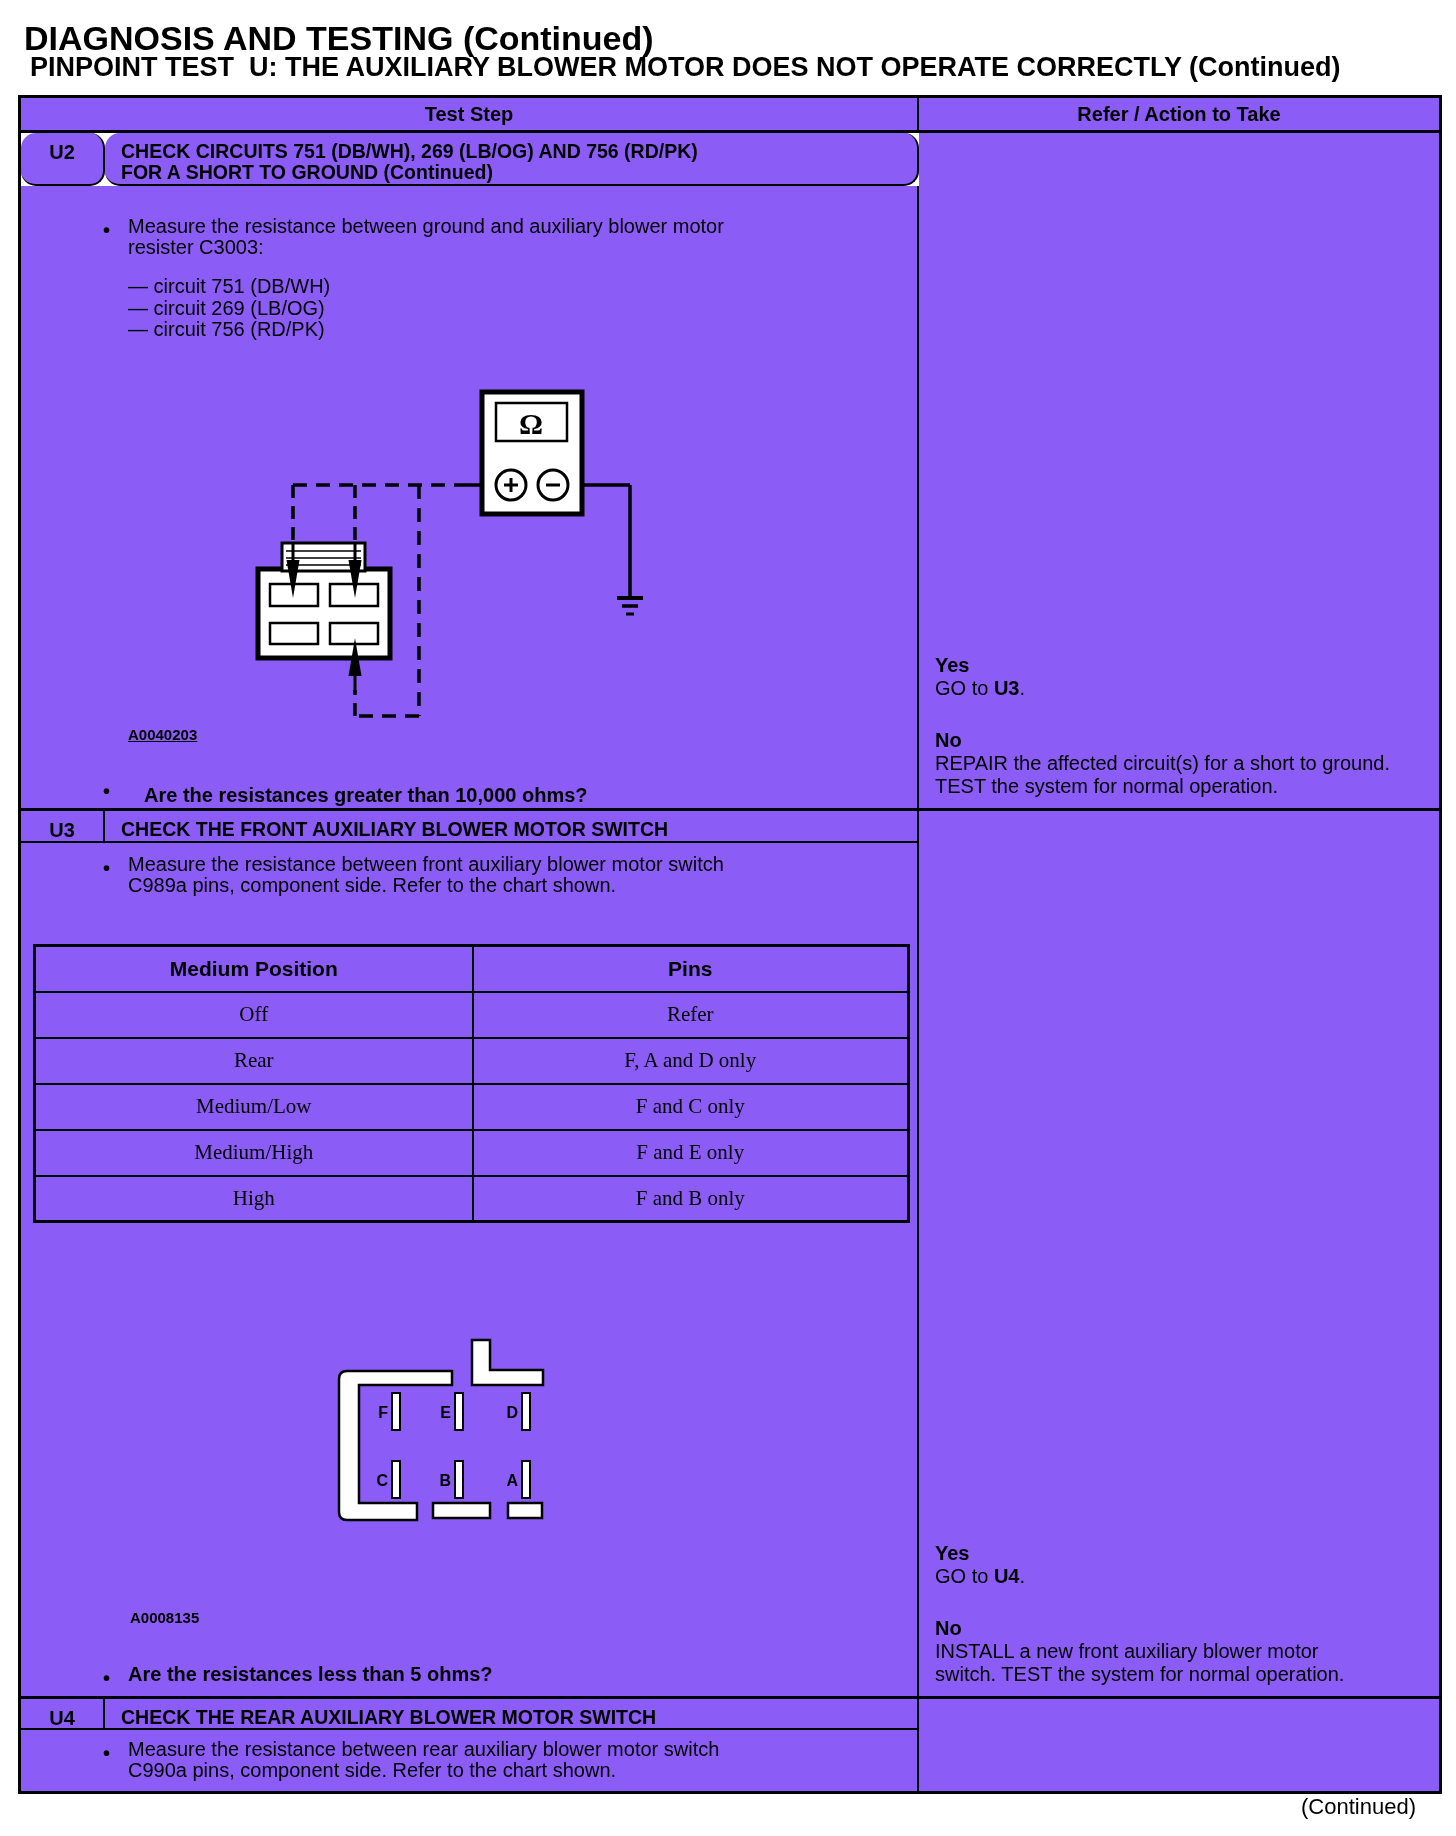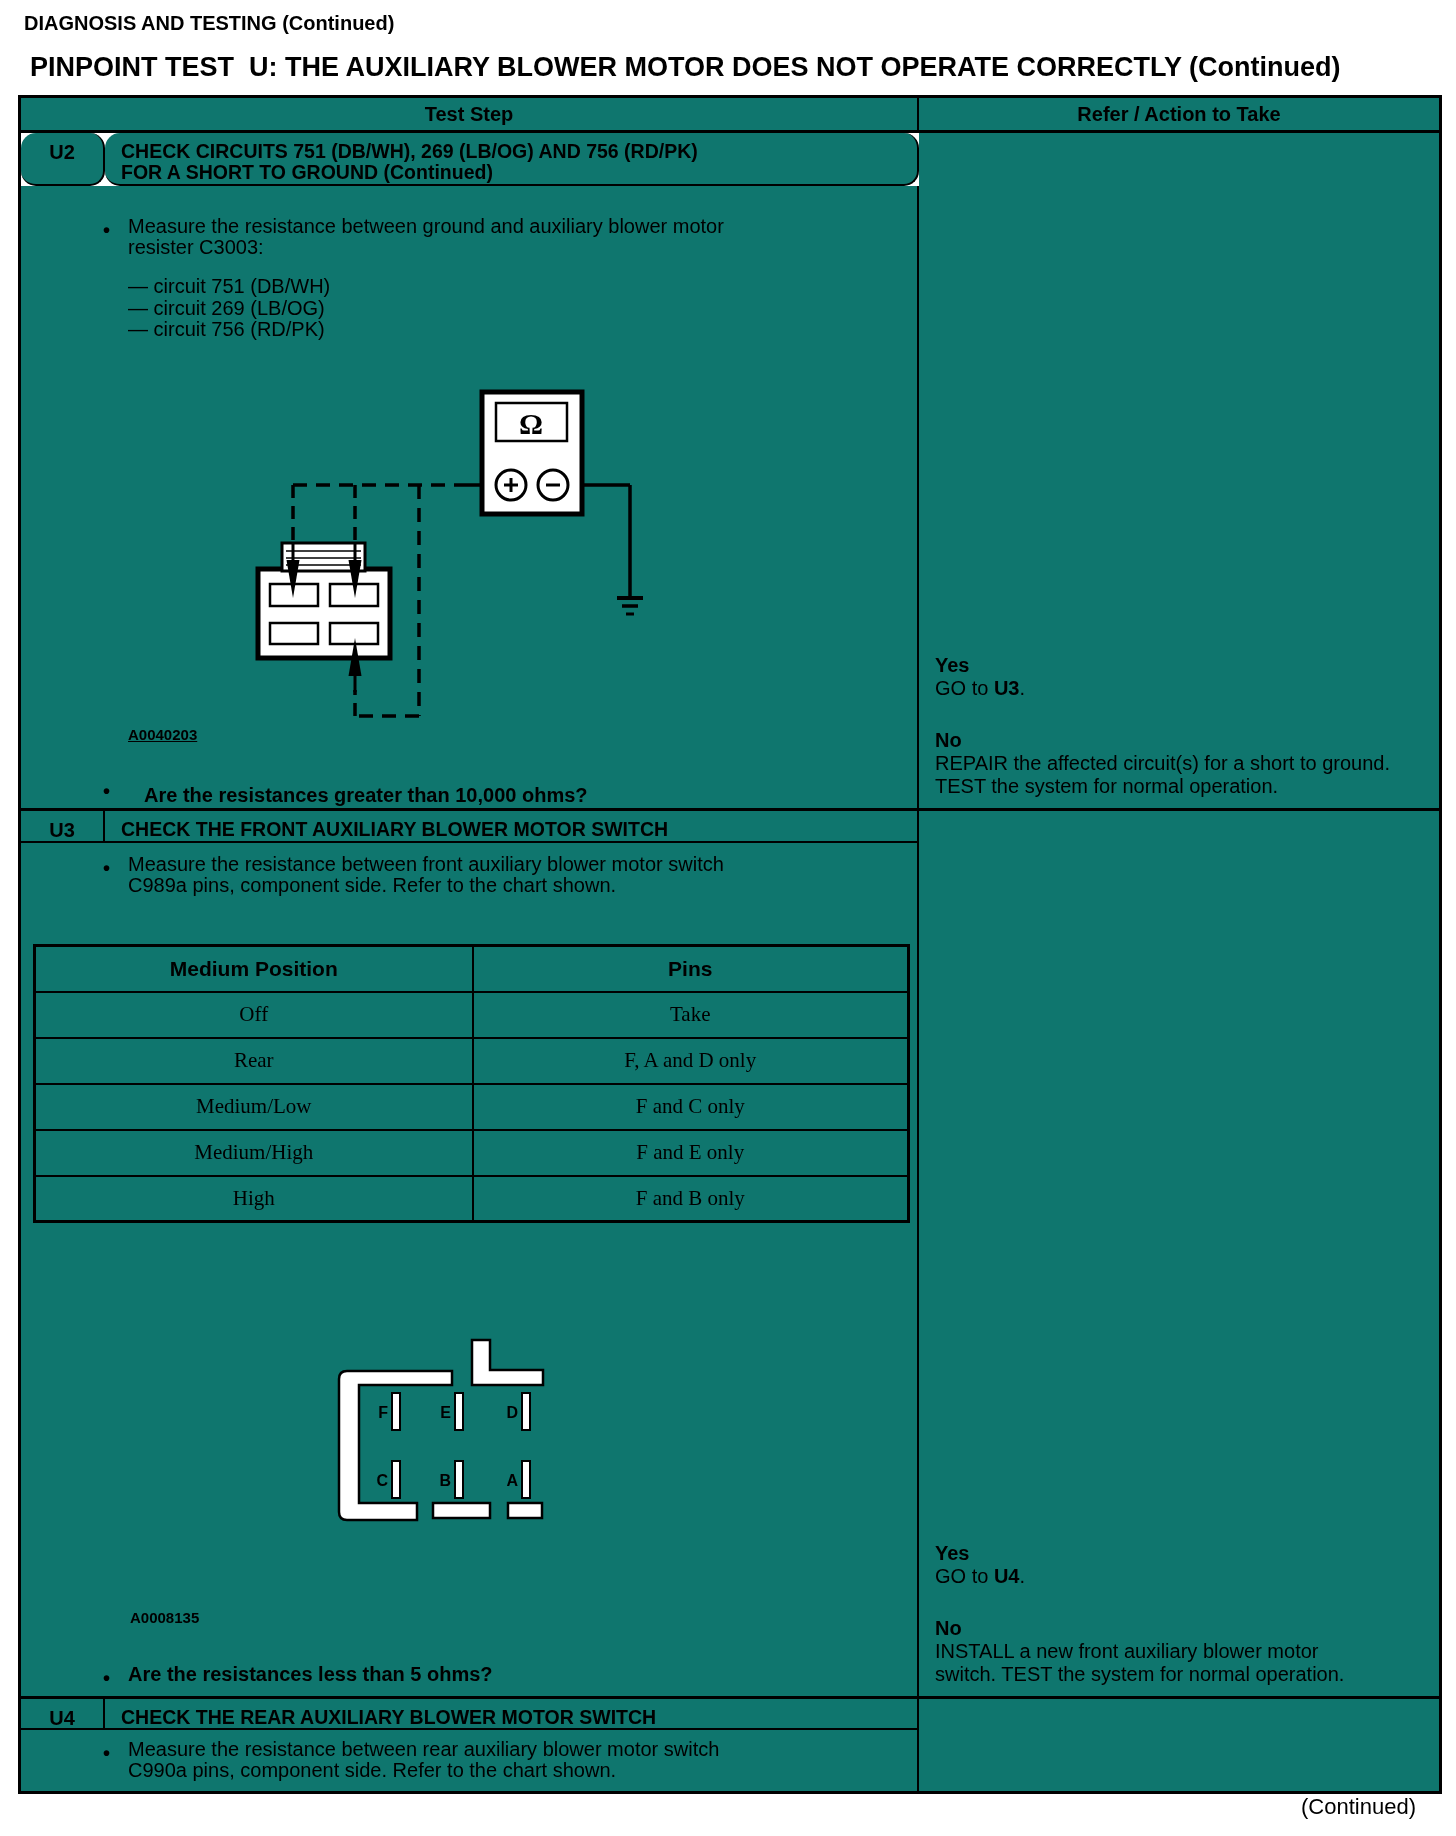--- a/index.html
+++ b/index.html
@@ -1,31 +1,31 @@
 <!DOCTYPE html>
 <html><head>
 <meta charset="utf-8">
 <style>
   * { margin:0; padding:0; box-sizing:border-box; }
   html,body { background:#ffffff; }
   body { font-family:"Liberation Sans", sans-serif; color:#000; }
   .page { position:relative; width:1456px; height:1836px; background:#fff; overflow:hidden; }
 
-  .h1 { position:absolute; left:24px; top:12px; font-size:20px; font-weight:bold; letter-spacing:0; }
+  .h1 { position:absolute; left:24px; top:19px; font-size:34px; font-weight:bold; letter-spacing:0; }
   .h2 { position:absolute; left:30px; top:52px; font-size:27px; font-weight:bold; white-space:pre; }
 
   .tbl {
     position:absolute; left:18px; top:95px;
     display:grid;
     grid-template-columns:84px 814px 520px;
     grid-template-rows:35px 53px 622px 35px 853px 34px 61px;
     border:3px solid #000;
     width:1424px;
   }
-  .cell { background:#0f766e; }
+  .cell { background:#8b5cf6; }
   .th { font-weight:bold; font-size:20px; display:flex; align-items:center; justify-content:center; border-bottom:3px solid #000; }
   .th-left { grid-column:1 / 3; grid-row:1; border-right:2px solid #000; }
   .th-right { grid-column:3; grid-row:1; }
 
   .id-cell { grid-column:1; font-weight:bold; font-size:20px; display:flex; justify-content:center; padding-top:8px; border-right:2px solid #000; border-bottom:2px solid #000; }
   .title-cell { grid-column:2; font-weight:bold; font-size:19.5px; line-height:21px; padding:8px 10px 0 16px; border-right:2px solid #000; border-bottom:2px solid #000; }
   .body-cell { grid-column:1 / 3; position:relative; border-right:2px solid #000; }
   .result-cell { grid-column:3; display:flex; flex-direction:column; justify-content:flex-end; padding:0 14px 10px 16px; font-size:20px; line-height:23px; }
 
   .r2 { grid-row:2;border-radius:15px; } .r3 { grid-row:3; } .r4 { grid-row:4; } .r5 { grid-row:5; } .r6 { grid-row:6; } .r7 { grid-row:7; }
@@ -172,21 +172,21 @@
           </colgroup>
         <thead>
           <tr>
             <th>Medium Position</th>
             <th>Pins</th>
           </tr>
         </thead>
         <tbody>
           <tr>
             <td>Off</td>
-            <td>Take</td>
+            <td>Refer</td>
           </tr>
           <tr>
             <td>Rear</td>
             <td>F, A and D only</td>
           </tr>
           <tr>
             <td>Medium/Low</td>
             <td>F and C only</td>
           </tr>
           <tr>

